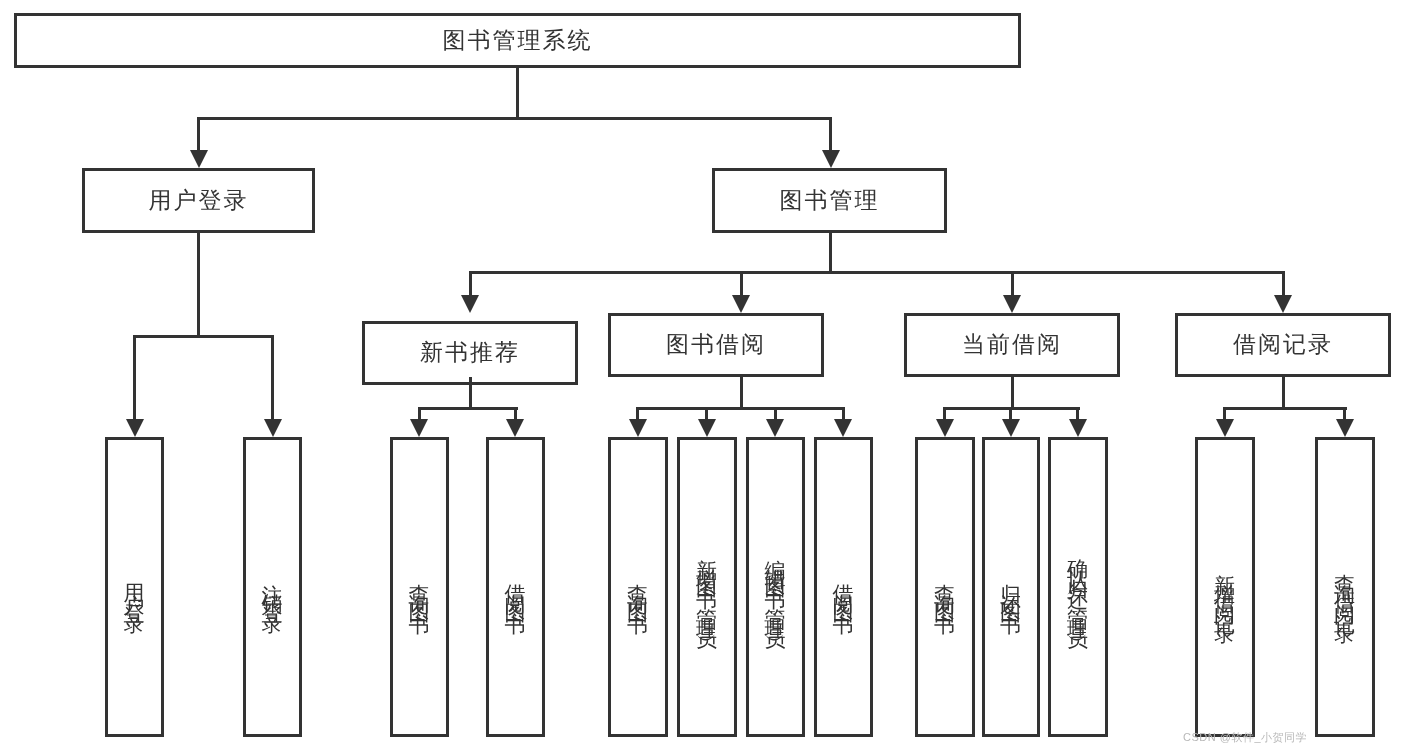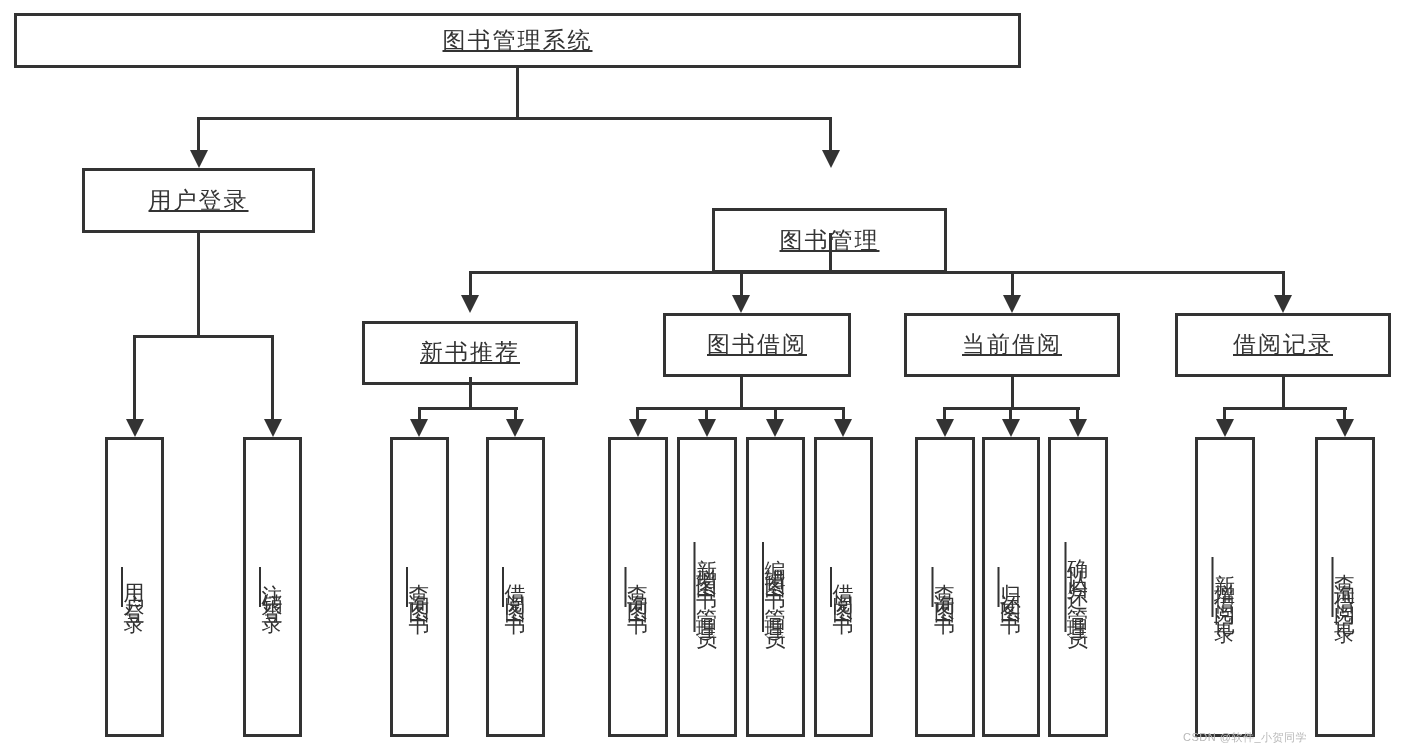--- a/index.html
+++ b/index.html
@@ -2,21 +2,21 @@
 <html><head>
 <meta charset="utf-8">
 <style>
   html,body{margin:0;padding:0;background:#ffffff;}
   .canvas{
     position:relative;width:1405px;height:747px;background:#ffffff;
     font-family:"Liberation Sans",sans-serif;color:#333333;overflow:hidden;
   }
   .box{
     position:absolute;box-sizing:border-box;border:3px solid #333333;background:#ffffff;
-    display:flex;align-items:center;justify-content:center;text-align:center;text-decoration:underline;
+    display:flex;align-items:center;justify-content:center;text-align:center;
   }
   .box-h{font-size:23px;letter-spacing:2px;line-height:1.2;}
   .box-v{
     writing-mode:vertical-lr;text-orientation:mixed;
     font-size:21px;letter-spacing:10px;line-height:1;
   }
   .vline{position:absolute;width:3px;background:#333333;}
   .hline{position:absolute;height:3px;background:#333333;}
   .arrow{
     position:absolute;width:0;height:0;
@@ -36,42 +36,42 @@
   <div class="box box-h" style="left:14px;top:13px;width:1007px;height:55px;">图书管理系统</div>
 
   <div class="vline" style="left:516px;top:67px;height:52px;"></div>
   <div class="hline" style="left:197px;top:117px;width:635px;"></div>
   <div class="vline" style="left:197px;top:117px;height:36px;"></div>
   <div class="arrow" style="left:190px;top:150px;"></div>
   <div class="vline" style="left:829px;top:117px;height:36px;"></div>
   <div class="arrow" style="left:822px;top:150px;"></div>
 
   <div class="box box-h" style="left:82px;top:168px;width:233px;height:65px;">用户登录</div>
-  <div class="box box-h" style="left:712px;top:168px;width:235px;height:65px;margin-top:40px;">图书管理</div>
+  <div class="box box-h" style="left:712px;top:168px;width:235px;height:65px;">图书管理</div>
 
   <div class="vline" style="left:197px;top:233px;height:105px;"></div>
   <div class="hline" style="left:133px;top:335px;width:141px;"></div>
   <div class="vline" style="left:133px;top:335px;height:84px;"></div>
   <div class="arrow" style="left:126px;top:419px;"></div>
   <div class="vline" style="left:271px;top:335px;height:84px;"></div>
   <div class="arrow" style="left:264px;top:419px;"></div>
 
   <div class="vline" style="left:829px;top:233px;height:41px;"></div>
   <div class="hline" style="left:469px;top:271px;width:816px;"></div>
   <div class="vline" style="left:469px;top:271px;height:26px;"></div>
   <div class="arrow" style="left:461px;top:295px;"></div>
   <div class="vline" style="left:740px;top:271px;height:26px;"></div>
   <div class="arrow" style="left:732px;top:295px;"></div>
   <div class="vline" style="left:1011px;top:271px;height:26px;"></div>
   <div class="arrow" style="left:1003px;top:295px;"></div>
   <div class="vline" style="left:1282px;top:271px;height:26px;"></div>
   <div class="arrow" style="left:1274px;top:295px;"></div>
 
   <div class="box box-h" style="left:362px;top:313px;width:216px;height:64px;margin-top:8px;">新书推荐</div>
-  <div class="box box-h" style="left:663px;top:313px;width:188px;height:64px;">图书借阅</div>
+  <div class="box box-h" style="left:608px;top:313px;width:216px;height:64px;">图书借阅</div>
   <div class="box box-h" style="left:1175px;top:313px;width:216px;height:64px;">借阅记录</div>
   <div class="box box-h" style="left:904px;top:313px;width:216px;height:64px;">当前借阅</div>
 
   <div class="vline" style="left:469px;top:377px;height:33px;"></div>
   <div class="hline" style="left:418px;top:407px;width:100px;"></div>
   <div class="vline" style="left:418px;top:407px;height:14px;"></div>
   <div class="arrow" style="left:410px;top:419px;"></div>
   <div class="vline" style="left:514px;top:407px;height:14px;"></div>
   <div class="arrow" style="left:506px;top:419px;"></div>
 

